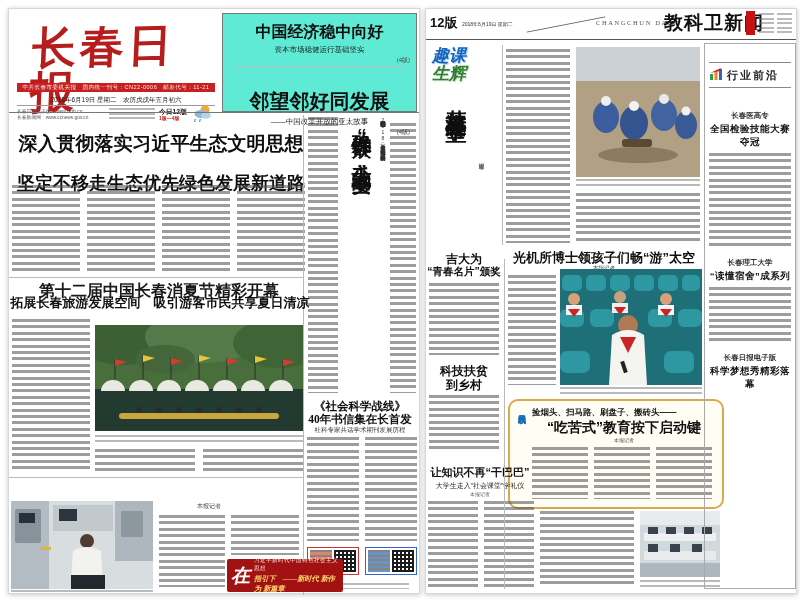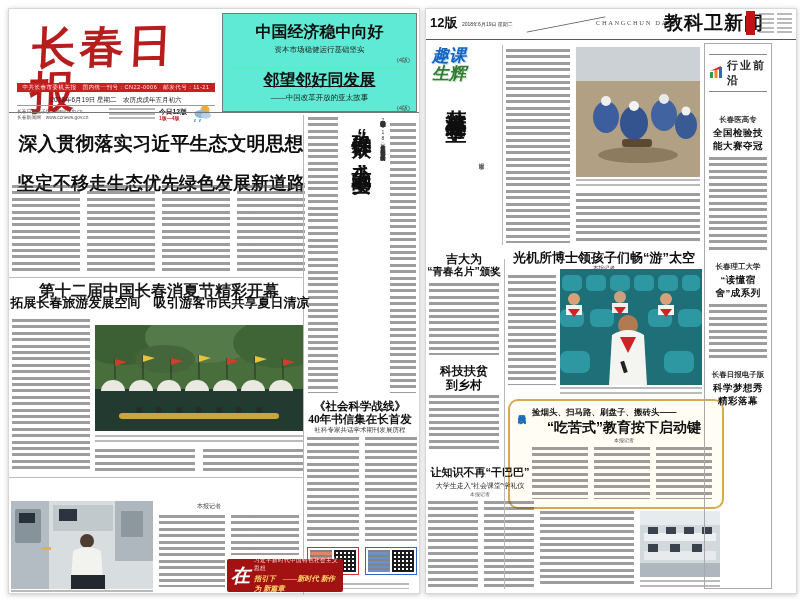--- a/index.html
+++ b/index.html
@@ -57,21 +57,21 @@
         <rect x="6" y="16" width="1.2" height="3" fill="#4a90d9" transform="skewX(-15)"></rect>
         <rect x="11" y="16" width="1.2" height="3" fill="#4a90d9" transform="skewX(-15)"></rect>
       </svg>
     </span>
 
     <div class="abs topbox" style="left:213px;top:4px;width:193px;height:97px;">
       <div class="center hl serif" style="font-size:16px;margin-top:8px;">中国经济稳中向好</div>
       <div class="center" style="font-size:7.5px;margin-top:2px;color:#222;">资本市场稳健运行基础坚实</div>
       <div class="pageref" style="margin:1px 6px 0 0;">(4版)</div>
       <div class="hrule" style="margin:2px 8px;background:#bbb;"></div>
-      <div class="center hl serif" style="font-size:16px;margin-top:2px;text-decoration:underline;">邻望邻好同发展</div>
+      <div class="center hl serif" style="font-size:20px;margin-top:20px;">邻望邻好同发展</div>
       <div class="center" style="font-size:7.5px;margin-top:2px;color:#222;">——中国改革开放的亚太故事</div>
       <div class="pageref" style="margin:1px 6px 0 0;">(4版)</div>
     </div>
 
     <div class="abs hrule" style="left:0;top:103px;width:410px;background:#777;"></div>
 
     <div class="abs center hl" style="left:0;top:122px;width:304px;font-size:19px;">深入贯彻落实习近平生态文明思想</div>
     <div class="abs center hl" style="left:0;top:162px;width:304px;font-size:18px;">坚定不移走生态优先绿色发展新道路</div>
     <div class="abs tx" style="left:3px;top:176px;width:68px;height:88px;"></div>
     <div class="abs tx" style="left:78px;top:176px;width:68px;height:88px;"></div>
@@ -305,21 +305,21 @@
             <rect x="62" y="16" width="10" height="7"></rect>
           <rect x="8" y="33" width="10" height="8"></rect>
             <rect x="30" y="33" width="10" height="8"></rect>
             <rect x="52" y="33" width="10" height="8"></rect>
         </g>
         <rect y="52" width="80" height="14" fill="#aeb7bd"></rect>
       </svg>
     </span>
     <div class="abs tx-light" style="left:214px;top:571px;width:80px;height:8px;"></div>
 
-    <div class="abs" style="left:278px;top:34px;width:68px;height:546px;border:1px solid #aaa;padding:10px 4px;box-sizing:border-box;">
+    <div class="abs" style="left:278px;top:34px;width:92px;height:546px;border:1px solid #aaa;padding:18px 4px;box-sizing:border-box;">
       <div style="display:flex;align-items:center;gap:4px;border-top:1px solid #888;border-bottom:1px solid #888;padding:3px 0;">
         <span>
           <svg width="14" height="12" viewBox="0 0 14 12">
             <rect x="1" y="6" width="3" height="6" fill="#2f9e44"></rect>
             <rect x="5.5" y="3" width="3" height="9" fill="#e8882a"></rect>
             <rect x="10" y="1" width="3" height="11" fill="#2b6cb8"></rect>
             <path d="M1 5 L12 0 l-1 3z" fill="#cc2020"></path>
           </svg>
         </span>
         <span style="font-size:11px;font-weight:900;letter-spacing:2px;color:#222;">行业前沿</span>

